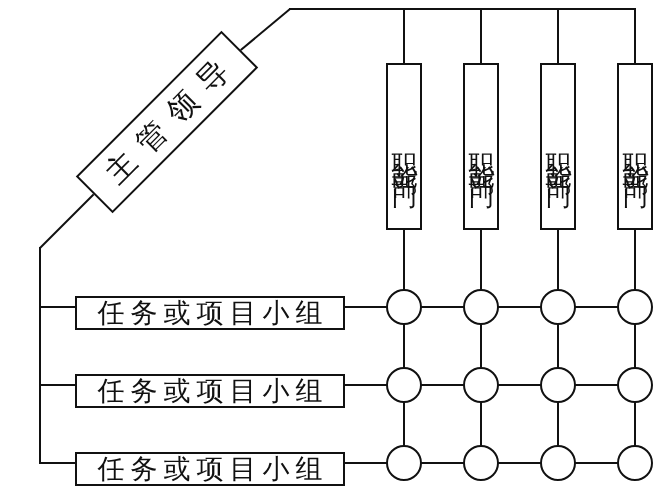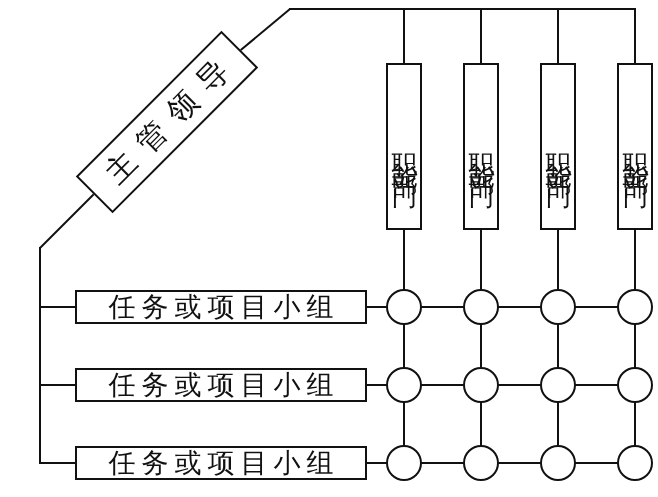--- a/index.html
+++ b/index.html
@@ -58,25 +58,26 @@
     font-size: 26px;
     letter-spacing: 9px;
     padding-top: 9px;
   }
   .dept1 { left: 386px; }
   .dept2 { left: 463px; }
   .dept3 { left: 540px; }
   .dept4 { left: 617px; }
   .team {
     left: 75px;
-    width: 292px;
+    width: 270px;
     height: 34px;
     font-size: 27px;
     letter-spacing: 6px;
     padding-left: 6px;
+    margin-top: 6px;
   }
   .team1 { top: 290px; }
   .team2 { top: 368px; }
   .team3 { top: 446px; }
 </style>
 </head>
 <body>
 
 <div class="canvas">
 

